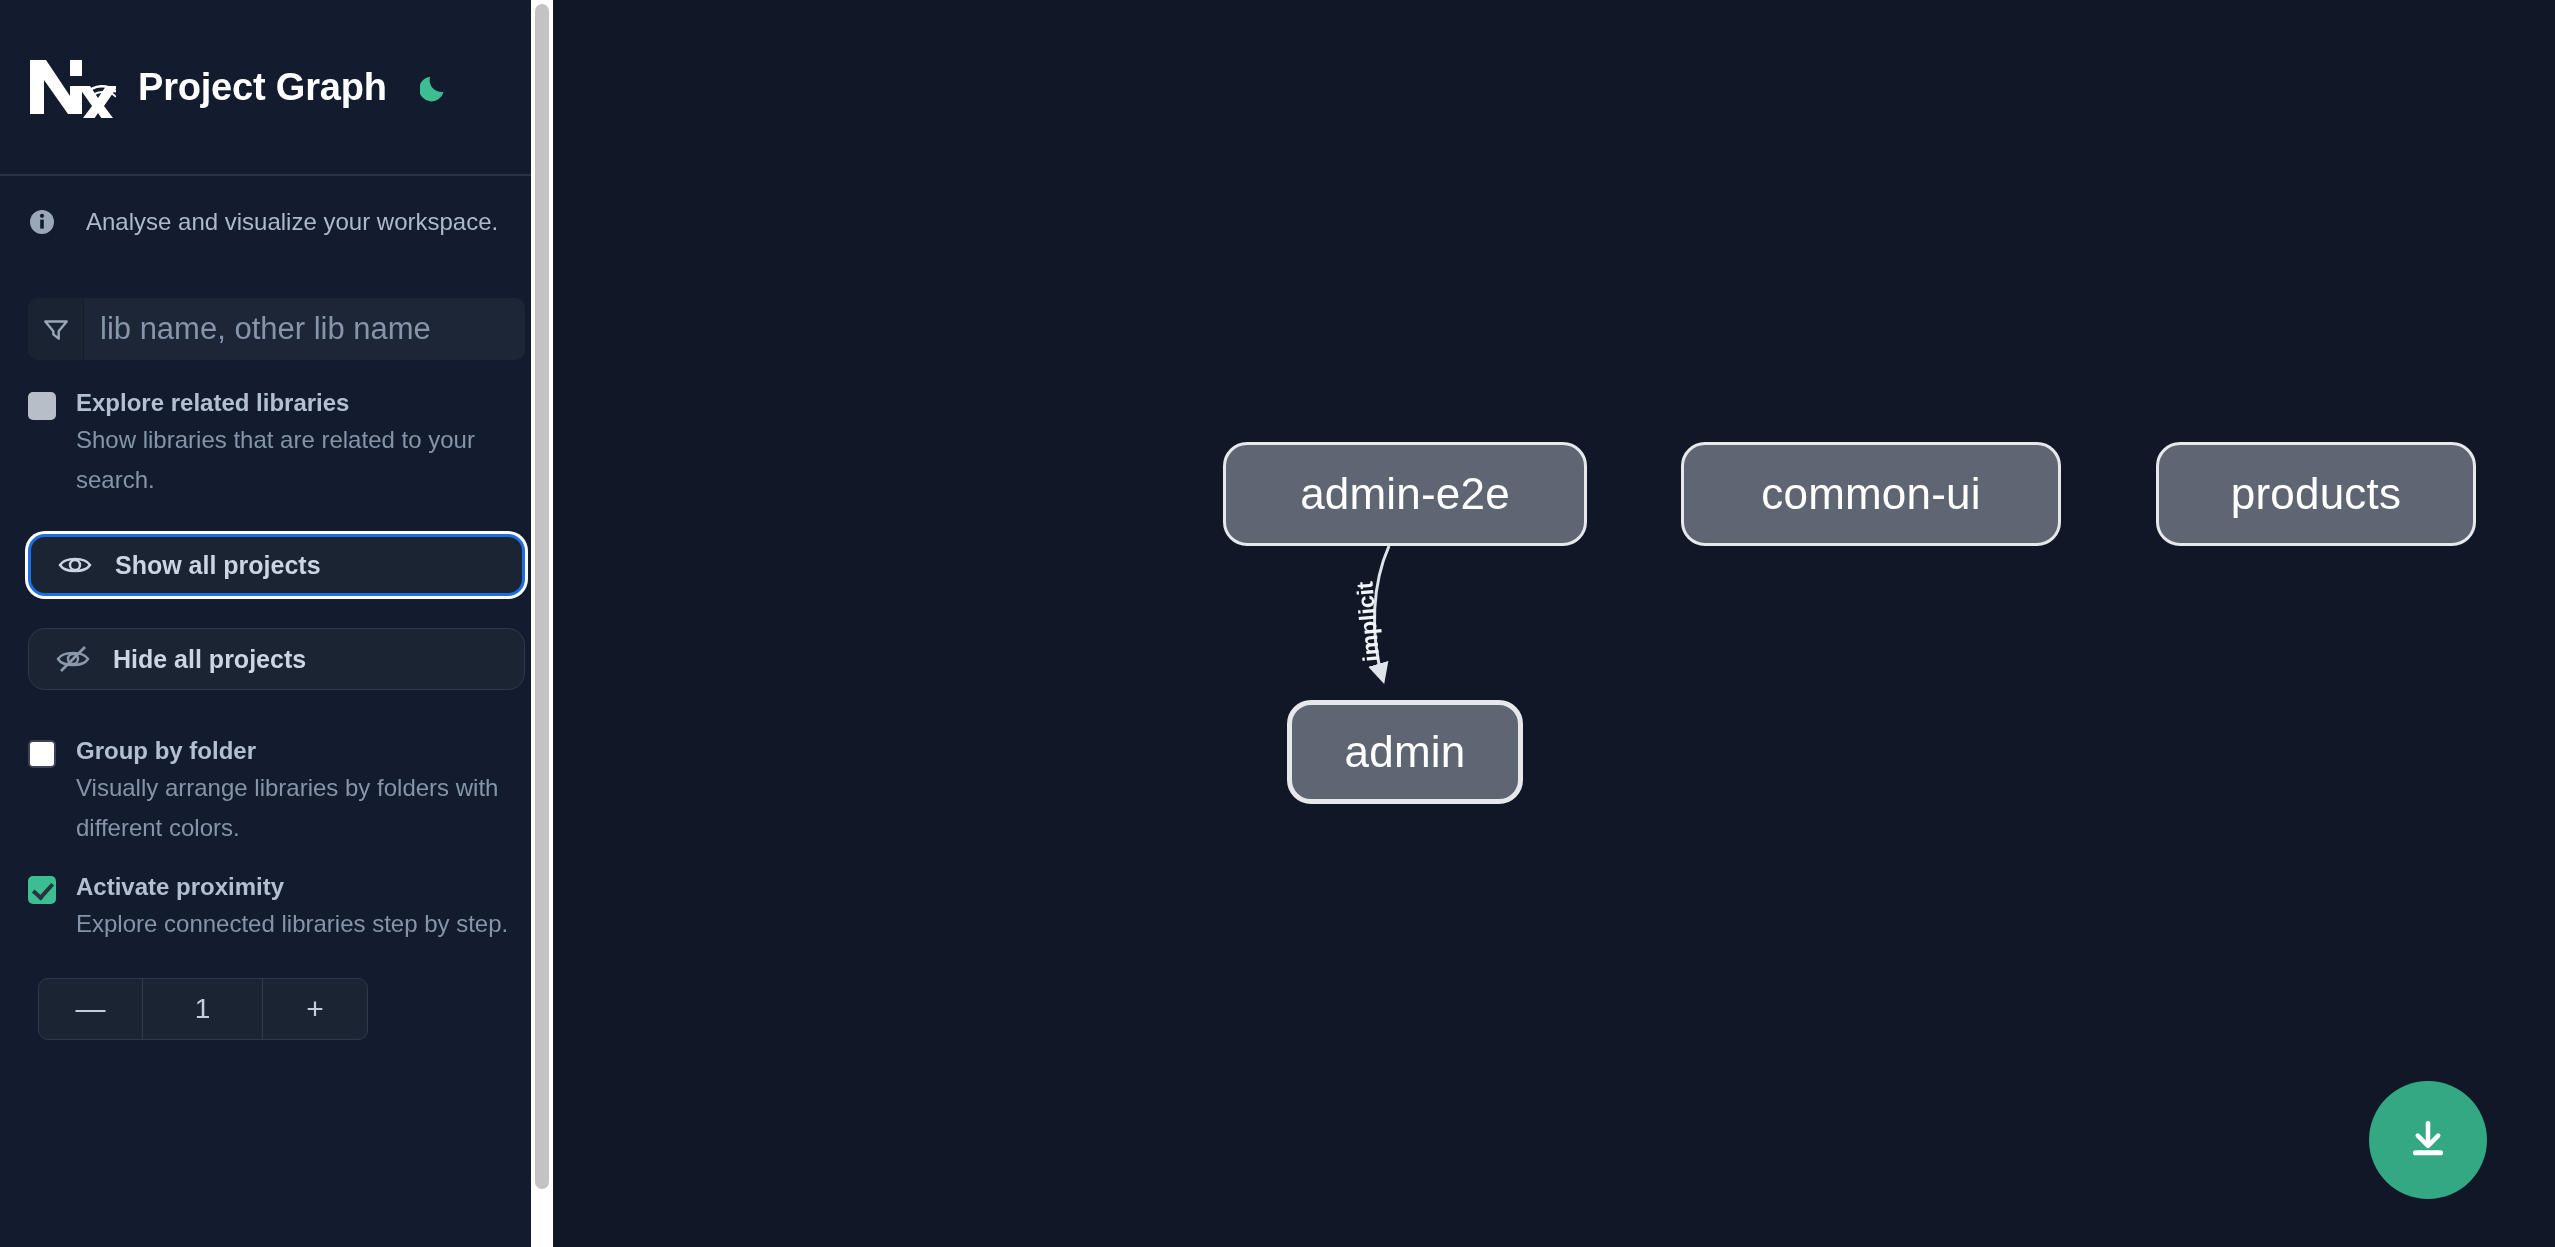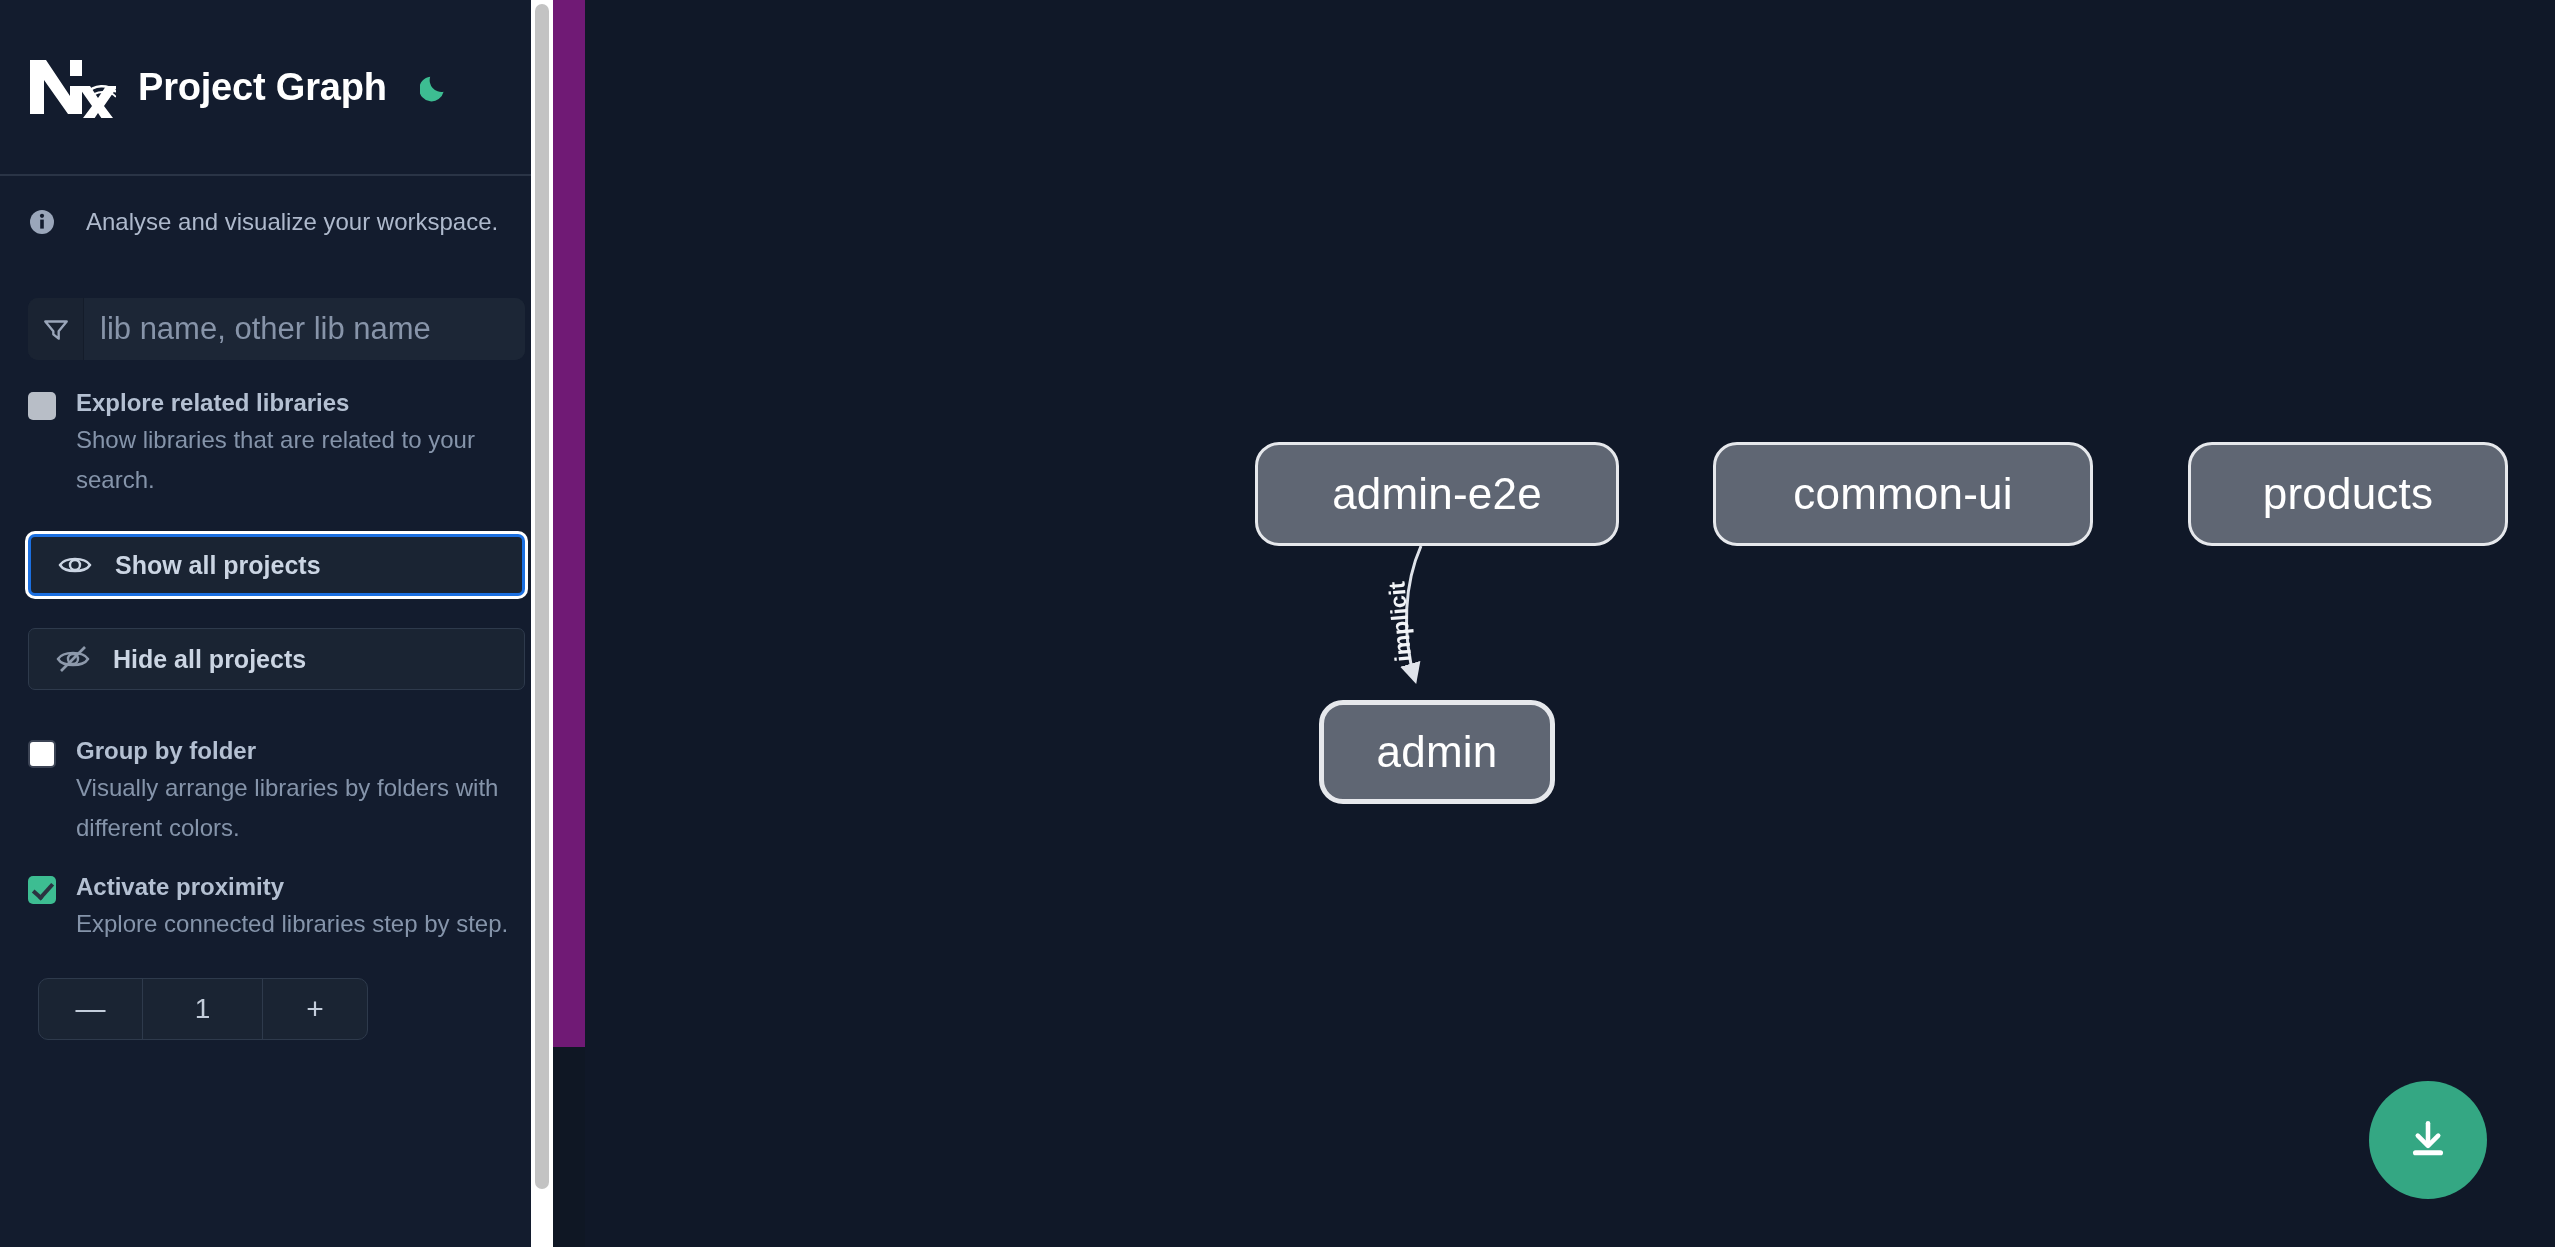--- a/index.html
+++ b/index.html
@@ -9,21 +9,20 @@
     overflow: hidden;
     background: #0f1724;
     font-family: "Liberation Sans", sans-serif;
   }
 
   #app {
     position: relative;
     width: 2555px; height: 1047px;
     display: flex;
     background: #701a75;
-    gap: 32px;
   }
 
   
   #sidebar {
     position: relative;
     width: 553px;
     height: 1247px;
     background: #131c2e;
     flex: 0 0 553px;
     overflow: hidden;
@@ -142,21 +141,21 @@
     max-width: 445px;
   }
 
   
   .btn {
     margin: 0 28px;
     height: 62px;
     display: flex;
     align-items: center;
     padding-left: 26px;
-    border-radius: 7px;
+    border-radius: 17px;
     background: #1a2433;
     border: 1px solid #2e3a4c;
     color: #cbd5e3;
     font-size: 25px;
     font-weight: 700;
     cursor: pointer;
   }
   .btn .btn-icon {
     width: 36px; height: 36px;
     flex: 0 0 36px;

